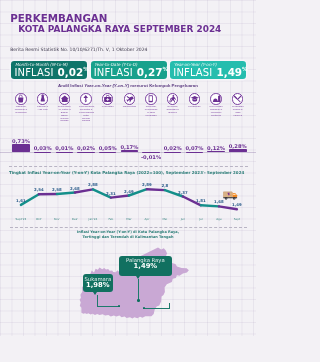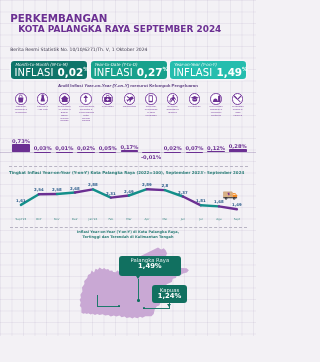--- a/index.html
+++ b/index.html
@@ -323,23 +323,23 @@
   </svg>
   <div class="stem" id="st1" style="left: 138.1px; top: 35.2px; width: 1.1px; height: 21.6px;"></div>
   <div class="stemdot" id="sd1" style="left: 137.4px; top: 55.4px;"></div>
   <div class="stem" id="st2a" style="left: 97.4px; top: 50.8px; width: 1.1px; height: 12px;"></div>
   <div class="stem" id="st2b" style="left: 97.4px; top: 61.8px; width: 22.3px; height: 1.1px;"></div>
   <div class="stemdot" id="sd2" style="left: 117.8px; top: 61.1px;"></div>
   <div class="stem" id="st3a" style="left: 168.9px; top: 59.4px; width: 1.1px; height: 5.4px;"></div>
   <div class="stem" id="st3b" style="left: 143.4px; top: 63.8px; width: 26.6px; height: 1.1px;"></div>
   <div class="stemdot" id="sd3" style="left: 142.7px; top: 63.1px;"></div>
 
-  <div class="pin" id="pin0" style="left: 118.9px; top: 11.5px; width: 62px; height: 20.2px;">
+  <div class="pin" id="pin0" style="left: 118.9px; top: 11.5px; width: 53px; height: 20.2px;">
     <span class="n">Palangka Raya</span>
     <span class="v">1,49%</span>
     <span class="tri" style="left: 17.4px;"></span>
   </div>
-  <div class="pin" id="pin2" style="left: 151.8px; top: 41.4px; width: 35.4px; height: 18px;">
-    <span class="n">Kapuas</span>
-    <span class="v">1,24%</span>
-    <span class="tri" style="left: 14.8px;"></span>
+  <div class="pin" id="pin1" style="left: 83px; top: 30.4px; width: 29.7px; height: 17.2px;">
+    <span class="n">Sukamara</span>
+    <span class="v">1,98%</span>
+    <span class="tri" style="left: 10.2px;"></span>
   </div>
 </div>
 
 </body></html>

